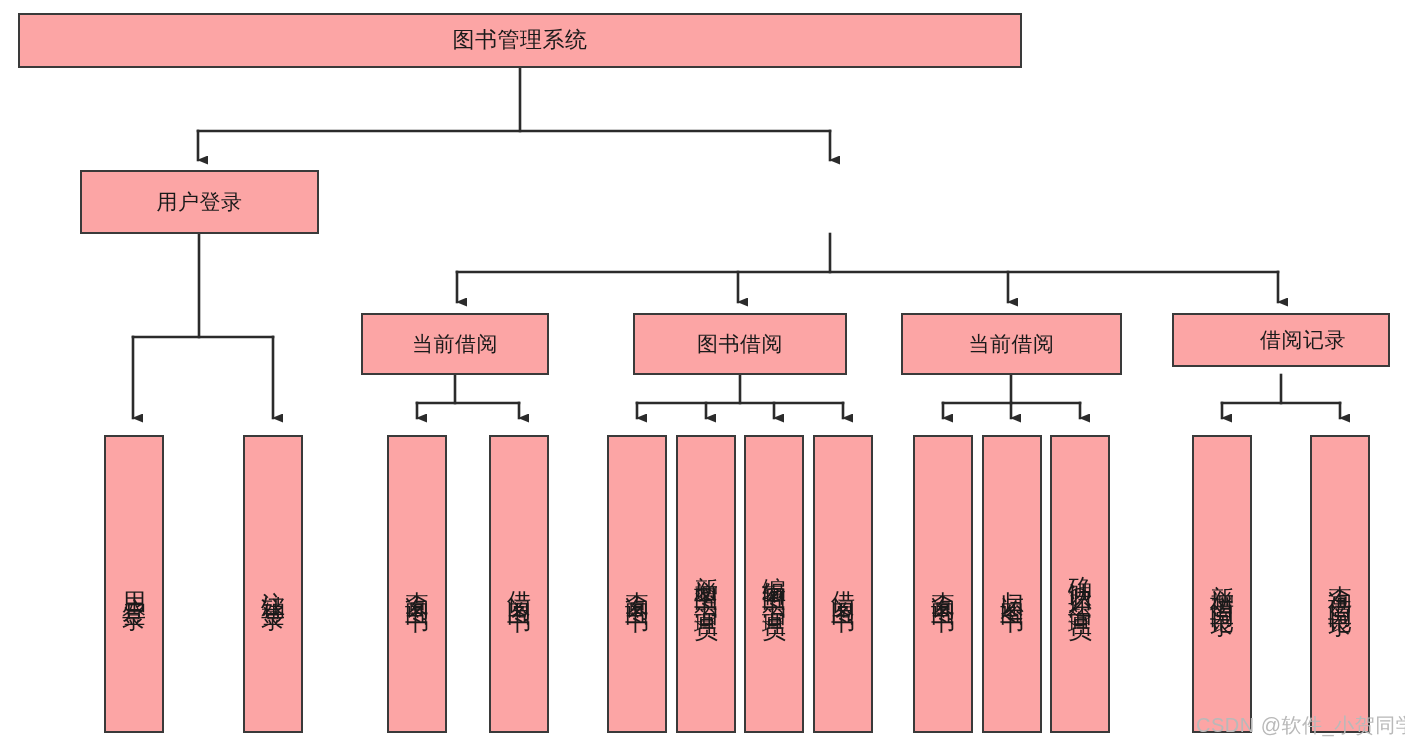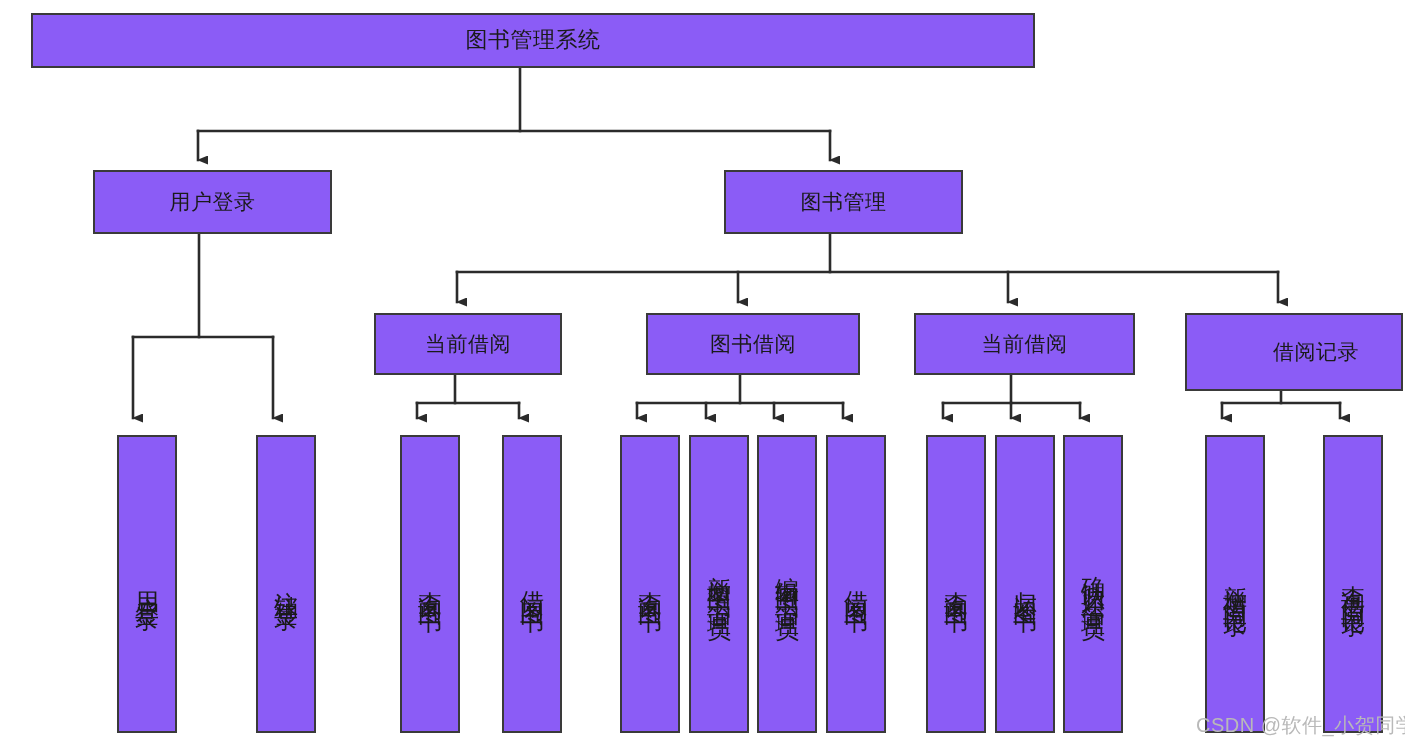--- a/index.html
+++ b/index.html
@@ -9,27 +9,26 @@
     background:#ffffff;
     font-family:"Liberation Sans","DejaVu Sans",sans-serif;
     overflow:hidden;
     position:relative;
   }
   #diagram-root{position:absolute;left:0;top:0;width:1405px;height:747px;}
   svg#edges{position:absolute;left:0;top:0;width:1405px;height:747px;pointer-events:none;}
   .node{
     position:absolute;
     box-sizing:border-box;
-    background:#8b5cf6;
+    background:#fca5a5;
     border:2px solid #3a3a3a;
     display:flex;
     align-items:center;
     justify-content:center;
     color:#1a1a1a;
-    margin-left:13px;
   }
   .node-label{
     display:block;
     text-align:center;
     white-space:nowrap;
     letter-spacing:0.5px;
   }
   .node.horizontal .node-label{font-size:21px;line-height:1.1;}
   .node.root .node-label{font-size:22px;}
   .node.vertical{
@@ -115,37 +114,34 @@
   </svg>
 
   <div class="node root horizontal" style="left:18px;top:13px;width:1004px;height:55px;">
     <span class="node-label">图书管理系统</span>
   </div>
 
   <div class="node horizontal" style="left:80px;top:170px;width:239px;height:64px;">
     <span class="node-label">用户登录</span>
   </div>
 
-  <div class="node horizontal" style="left:711px;top:170px;width:239px;height:64px;">
-    <span class="node-label">图书管理</span>
-  </div>
 
   <div class="node horizontal" style="left:361px;top:313px;width:188px;height:62px;">
     <span class="node-label">当前借阅</span>
   </div>
 
   <div class="node horizontal" style="left:901px;top:313px;width:221px;height:62px;">
     <span class="node-label">当前借阅</span>
   </div>
 
   <div class="node horizontal" style="left:633px;top:313px;width:214px;height:62px;">
     <span class="node-label">图书借阅</span>
   </div>
 
-  <div class="node horizontal" style="left:1172px;top:313px;width:218px;height:78px;padding-left:44px;">
+  <div class="node horizontal" style="left:1172px;top:313px;width:218px;height:54px;padding-left:44px;">
     <span class="node-label">借阅记录</span>
   </div>
 
   <div class="node vertical" style="left:104px;top:435px;width:60px;height:298px;">
     <span class="node-label">用户登录</span>
   </div>
 
   <div class="node vertical" style="left:243px;top:435px;width:60px;height:298px;">
     <span class="node-label">注销登录</span>
   </div>

